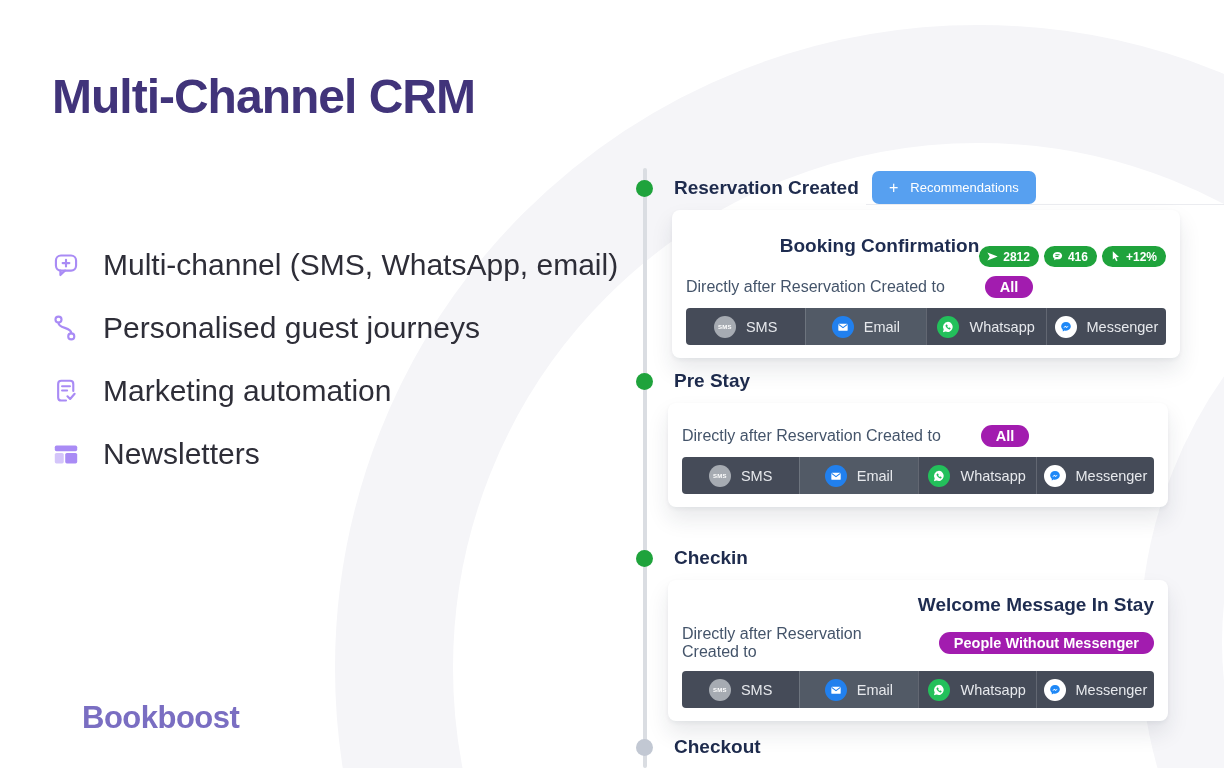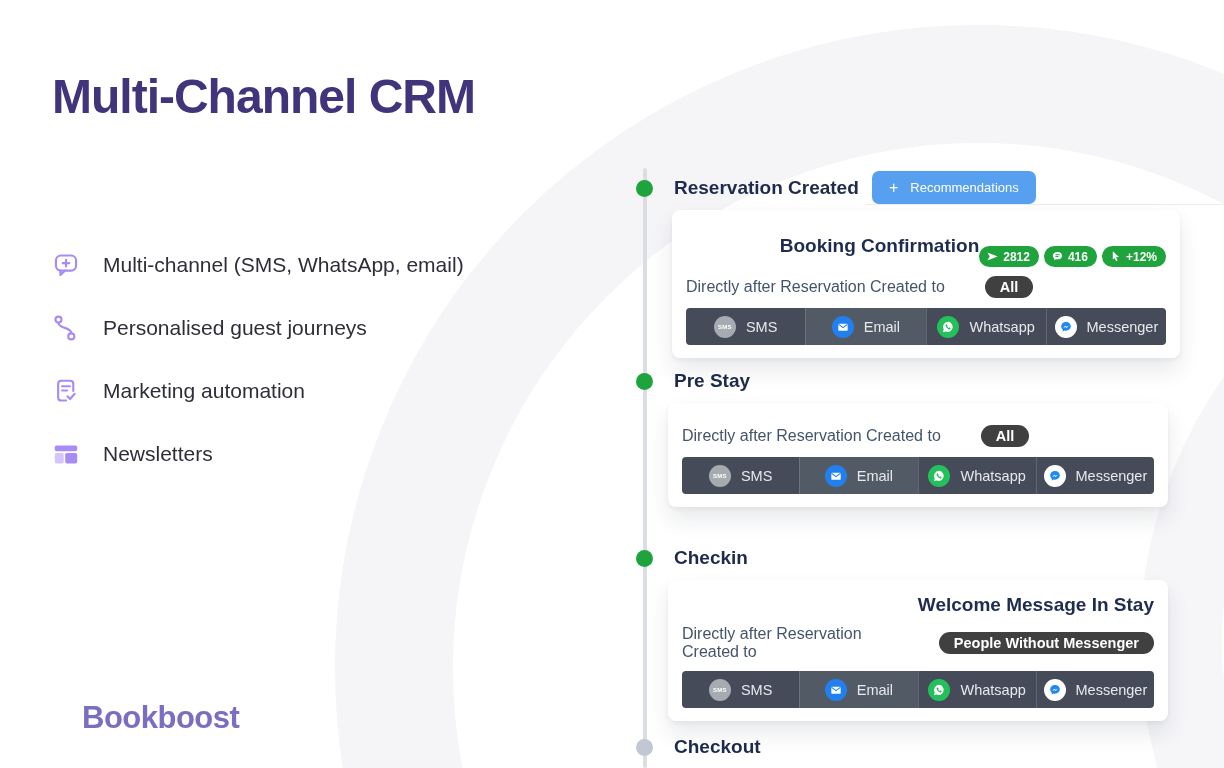--- a/index.html
+++ b/index.html
@@ -12,21 +12,21 @@
   .r2{left:1140px;top:180px;width:760px;height:760px;border:82px solid #f6f6f9;}
 
   .z{position:absolute;z-index:2;}
 
   
   .title{left:52px;top:69px;font-size:48px;font-weight:700;letter-spacing:-1px;color:#41347A;line-height:1.15;margin:0;}
   .features{left:52px;top:250px;list-style:none;margin:0;padding:0;}
   .feat{display:flex;align-items:center;height:30px;margin-bottom:33px;}
   .fic{width:28px;height:28px;flex:0 0 28px;margin-right:23px;display:flex;align-items:center;justify-content:center;}
   .fic svg{width:28px;height:28px;display:block;}
-  .flabel{font-size:21px;color:#2E2E38;}
+  .flabel{font-size:30px;color:#2E2E38;}
 
   .logo{left:82px;top:700px;font-size:31px;font-weight:700;color:#7A6EC2;letter-spacing:-0.5px;}
 
   
   .tl-line{left:643px;top:168px;width:4px;height:600px;background:#DADDE2;border-radius:2px;z-index:1;}
   .dot{width:17px;height:17px;border-radius:50%;z-index:3;}
   .dot.green{background:#1FA33C;}
   .dot.gray{background:#C2C8D3;}
   .d1{left:636px;top:180px;} .d2{left:636px;top:373px;} .d3{left:636px;top:550px;} .d4{left:636px;top:739px;}
   .sec-label{left:674px;font-size:19px;font-weight:700;color:#1E2B4D;line-height:24px;}
@@ -45,21 +45,21 @@
   .c2{left:668px;top:403px;width:472px;}
   .c3{left:668px;top:580px;width:472px;}
   .card-top{display:flex;align-items:center;justify-content:flex-end;}
   .card-title{font-size:19px;font-weight:700;color:#1E2C50;line-height:23px;}
   .stats{display:flex;gap:5px;}
   .stat{display:flex;align-items:center;gap:4px;background:#1FA33C;color:#ffffff;
     border-radius:11px;height:21px;padding:0 9px 0 7px;font-size:12px;font-weight:700;margin-top:23px;}
   .stat svg{width:13px;height:13px;display:block;}
   .card-sub{display:flex;align-items:center;margin-top:9px;}
   .trigger{font-size:16px;color:#44546A;}
-  .audience{margin-left:40px;background:#404040;color:#ffffff;font-size:14.5px;font-weight:700;
+  .audience{margin-left:40px;background:#a21caf;color:#ffffff;font-size:14.5px;font-weight:700;
     border-radius:12px;padding:2px 15px;line-height:18px;cursor:pointer;white-space:nowrap;text-align:center;}
   .chanbar{margin-top:10px;height:37px;background:#454B58;border-radius:4px;display:flex;overflow:hidden;}
   .chan{flex:1;display:flex;align-items:center;justify-content:center;gap:10px;cursor:pointer;}
   .chan + .chan{border-left:1px solid rgba(255,255,255,0.16);}
   .chan.sel{background:#525A66;}
   .clabel{font-size:14.5px;color:#E6E8EC;}
   .cic{width:22px;height:22px;border-radius:50%;display:flex;align-items:center;justify-content:center;flex:0 0 22px;}
   .cic svg{width:14px;height:14px;display:block;}
   .cic.smsbg{background:#A6ABB2;}
   .smst{font-size:6px;font-weight:700;color:#ffffff;letter-spacing:0.2px;}

